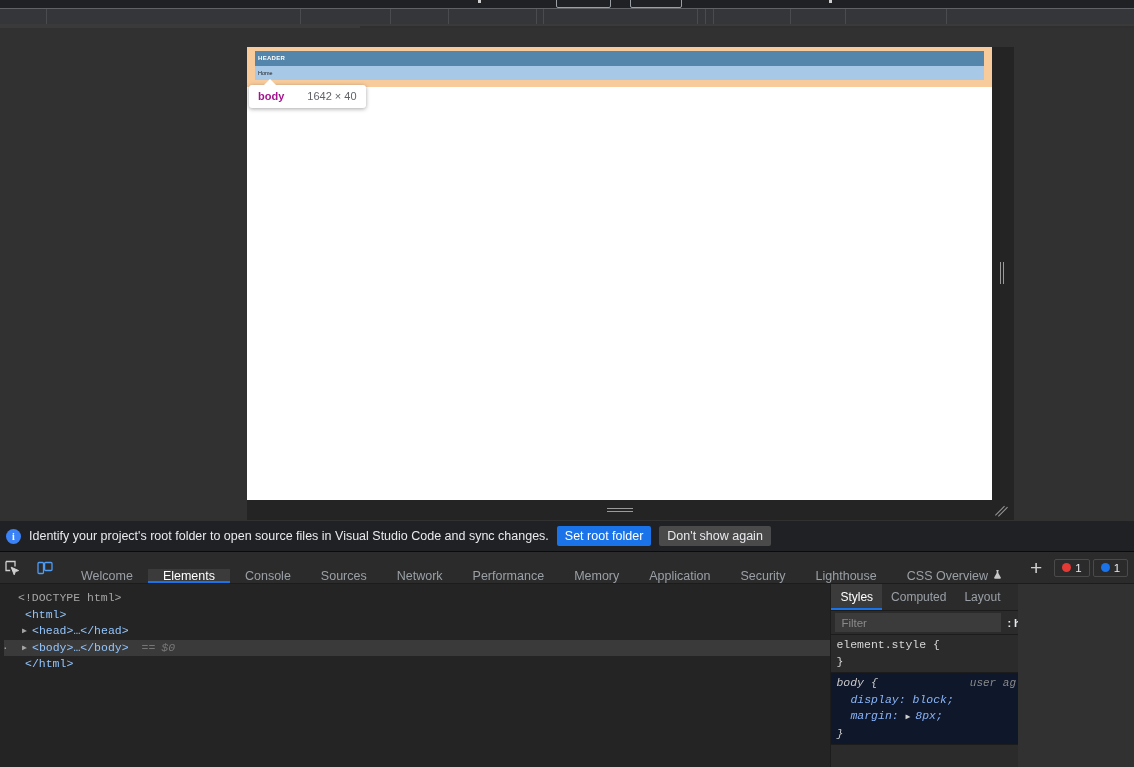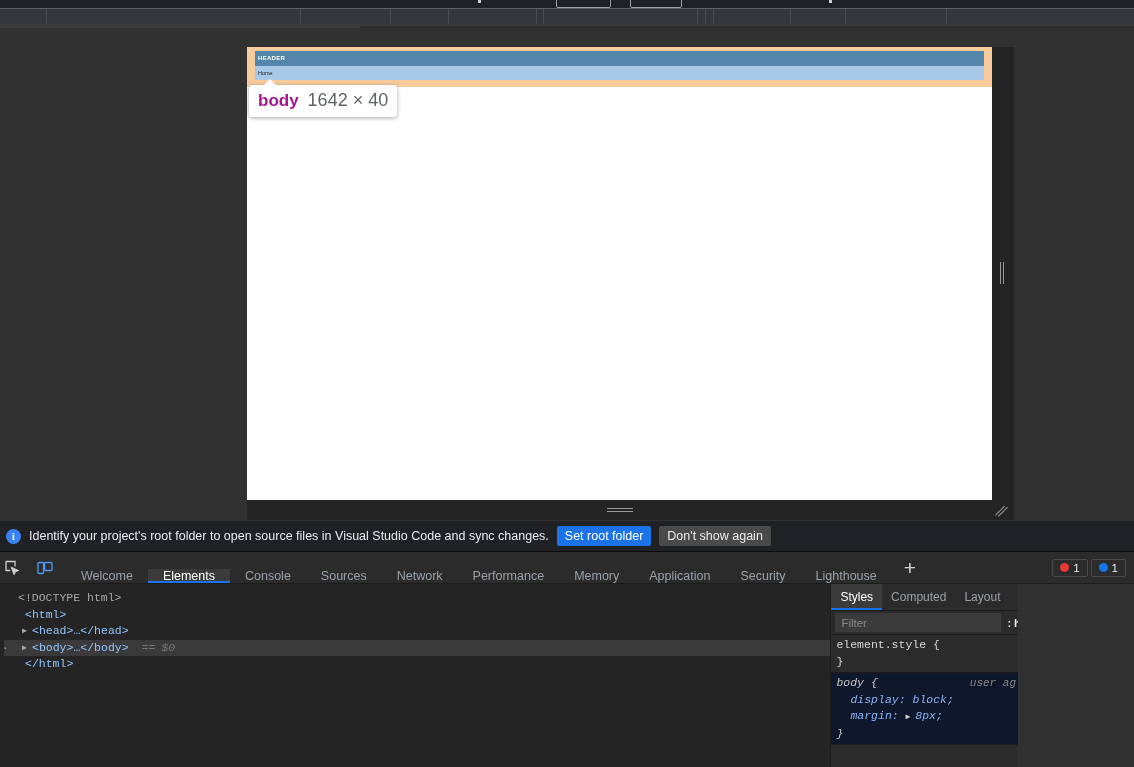--- a/index.html
+++ b/index.html
@@ -50,22 +50,22 @@
   
   .hl-tooltip {
     position:absolute; left:2px; top:38px;
     background:#ffffff; border-radius:3px;
     box-shadow:0 1px 4px rgba(0,0,0,.35);
     padding:5px 9px 6px 9px;
     display:flex; align-items:baseline; gap:9px;
     font-family:"Liberation Sans", sans-serif;
     white-space:nowrap;
   }
-  .hl-tooltip .tag { color:#a3158e; font-weight:700; font-size:17px; }
-  .hl-tooltip .dim { color:#5f6368; font-size:18px; }
+  .hl-tooltip .tag { color:#a3158e; font-weight:700; font-size:11px; }
+  .hl-tooltip .dim { color:#5f6368; font-size:11px;margin-left:14px; }
   .hl-tooltip .arrow {
     position:absolute; left:14px; top:-6px; width:0; height:0;
     border-left:7px solid transparent; border-right:7px solid transparent;
     border-bottom:7px solid #ffffff;
   }
 
   
   .vp-gutter { position:absolute; left:992px; top:47px; width:22px; height:473px; background:#242424; }
   .vp-handle-v { position:absolute; left:999px; top:262px; width:7px; height:22px; }
   .vp-handle-v i { position:absolute; top:0; width:1px; height:22px; background:#9a9a9a; }
@@ -292,20 +292,26 @@
         </div>
         <div class="dt-tab">
           <span>Application</span>
         </div>
         <div class="dt-tab">
           <span>Security</span>
         </div>
         <div class="dt-tab">
           <span>Lighthouse</span>
         </div>
+        <div class="dt-tab">
+          <span>CSS Overview</span>
+          <span><svg viewBox="0 0 12 12" width="11" height="11" fill="#c8c8c8">
+              <path d="M4.6 1h2.8v1H6.9v2.3l2.7 5.1c.3.6-.1 1.3-.8 1.3H3.2c-.7 0-1.1-.7-.8-1.3l2.7-5.1V2H4.6V1z"></path>
+            </svg></span>
+        </div>
       </div>
     <div class="dt-plus">+</div>
     <div class="dt-badges">
         <div class="badge">
           <span class="bdot" style="background: rgb(229, 57, 53);"></span>
           <span>1</span>
         </div>
         <div class="badge">
           <span class="bdot" style="background: rgb(26, 115, 232);"></span>
           <span>1</span>

